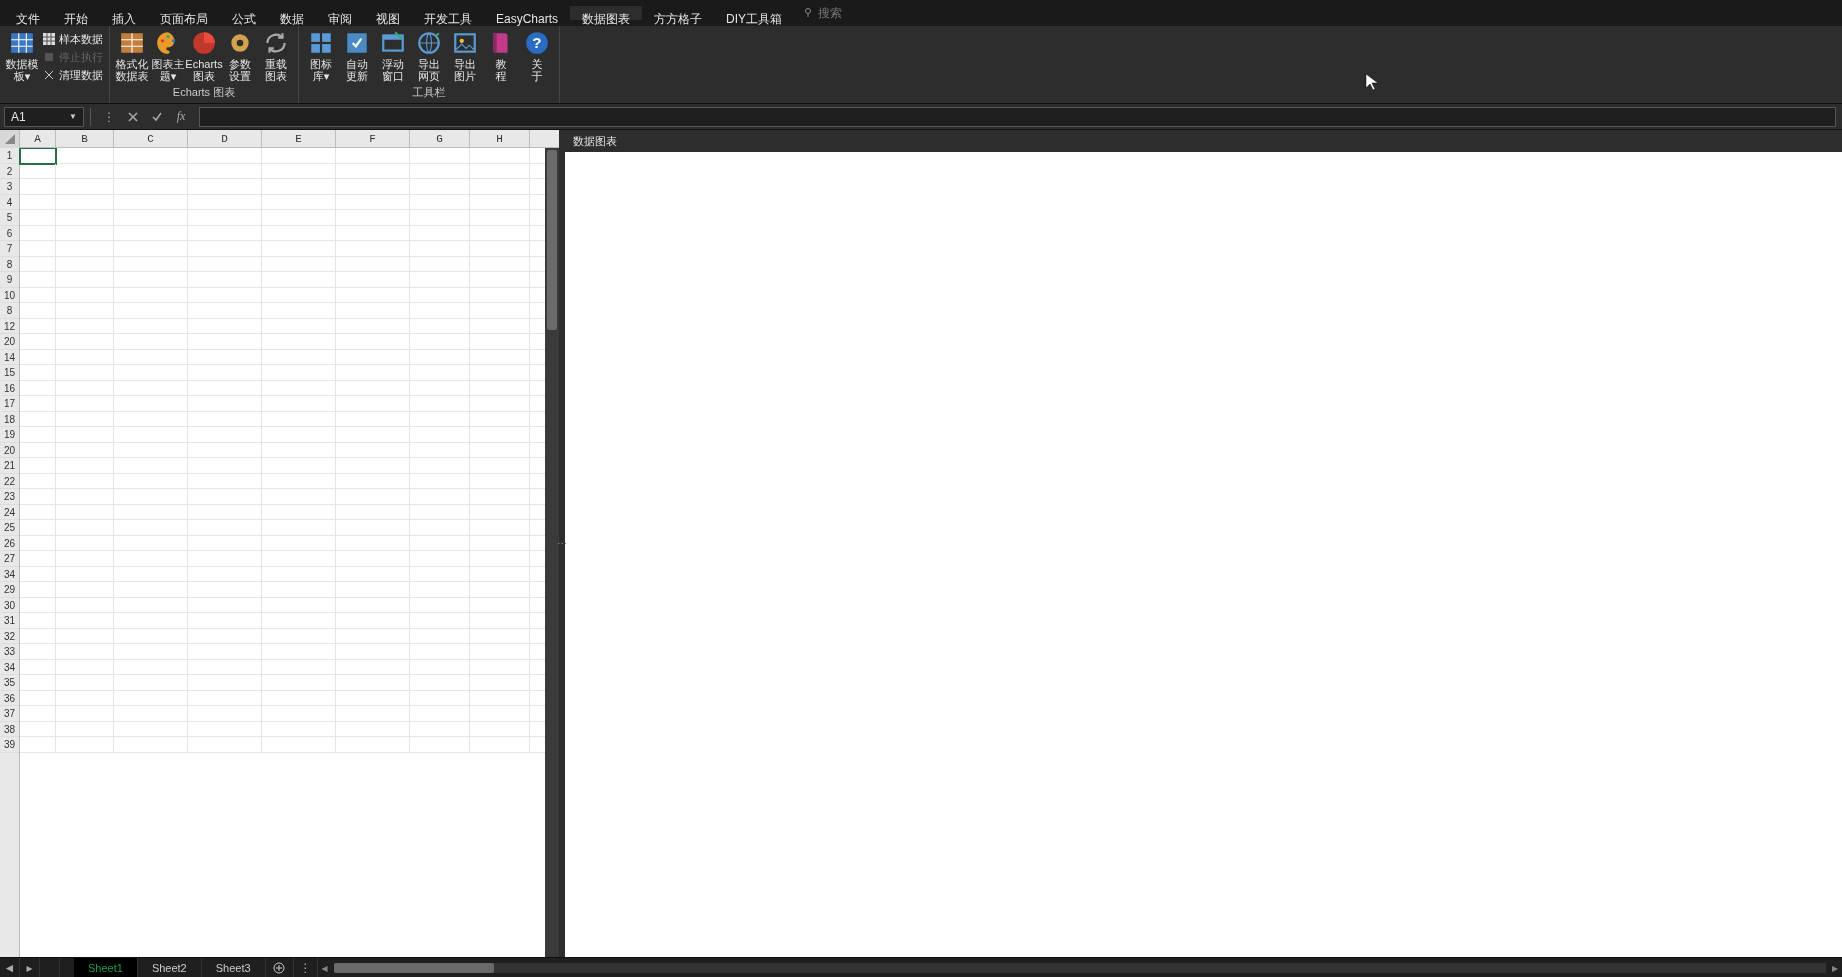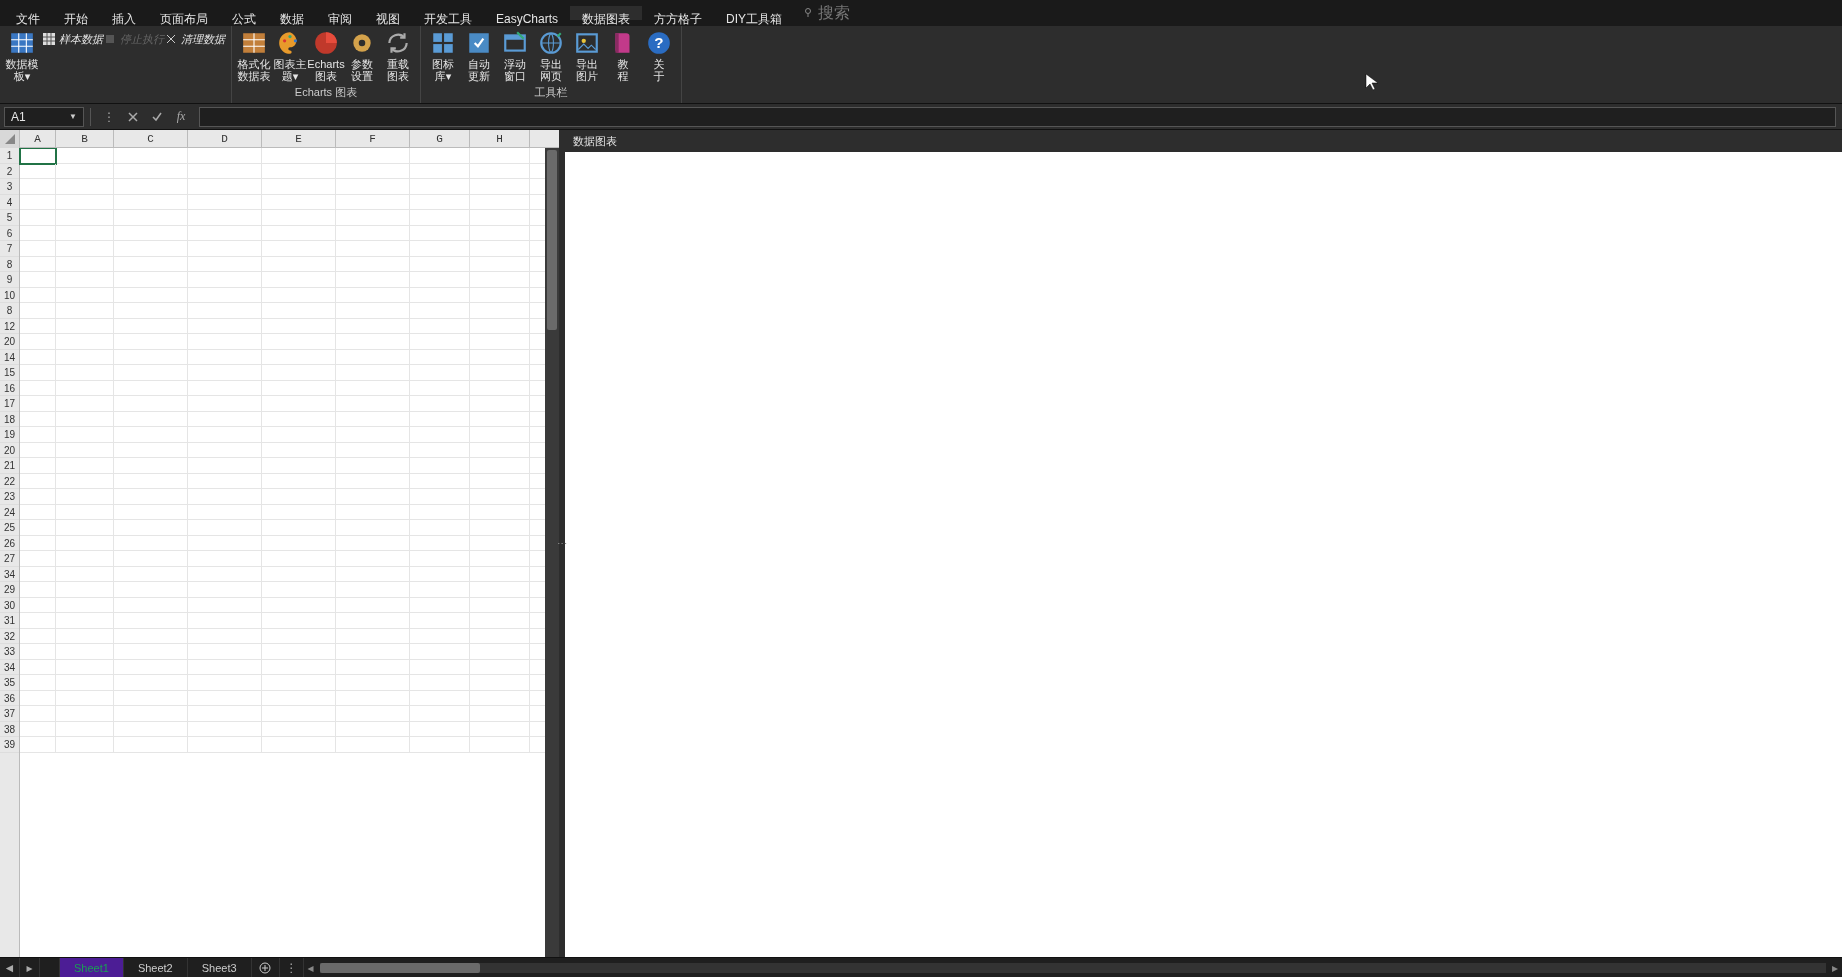--- a/index.html
+++ b/index.html
@@ -4,34 +4,34 @@
 <style>
 * { margin: 0; padding: 0; box-sizing: border-box; font-family: "Microsoft YaHei", Arial, sans-serif; }
 html, body { width: 1842px; height: 977px; background: #1a1a1a; color: #e6e6e6; overflow: hidden; font-size: 12px; }
 
 
 .menu-bar { display: flex; align-items: center; height: 26px; background: #1a1a1a; padding: 0 4px; }
 .menu-item { padding: 0 12px; height: 14px; line-height: 26px; color: #e6e6e6; cursor: pointer; }
 .menu-item.active { background: #2d2d2d; }
 .search-box { display: flex; align-items: center; margin-left: 8px; color: #888; }
 .search-box .icon { margin-right: 4px; }
-.search-input { background: transparent; border: none; color: #888; outline: none; font-size: 16px; }
+.search-input { background: transparent; border: none; color: #888; outline: none; font-size: 12px; }
 
 
 .ribbon { display: flex; background: #2d2d2d; height: 78px; border-bottom: 1px solid #111; }
 .ribbon-group { display: flex; flex-direction: column; align-items: center; border-right: 1px solid #444; padding: 2px 4px 0 4px; }
 .ribbon-row { display: flex; flex: 1; align-items: flex-start; }
 .ribbon-label { font-size: 11px; color: #ccc; padding: 2px 0 3px 0; text-align: center; width: 100%; }
 
 .big-btn { display: flex; flex-direction: column; align-items: center; justify-content: flex-start; width: 36px; padding: 2px 2px 0 2px; cursor: pointer; }
 .big-btn .icon { width: 26px; height: 26px; margin-bottom: 2px; display: flex; align-items: center; justify-content: center; }
 .big-btn .lbl { font-size: 11px; color: #e6e6e6; line-height: 12px; text-align: left; white-space: nowrap; }
 .big-btn .lbl2 { font-size: 11px; color: #e6e6e6; line-height: 12px; text-align: center; white-space: nowrap; }
 
-.small-col { display: flex; flex-direction: row; justify-content: flex-start; padding: 2px 2px; font-style: italic; }
+.small-col { display: flex; flex-direction: column; justify-content: flex-start; padding: 2px 2px; }
 .small-btn { display: flex; align-items: center; height: 18px; font-size: 11px; color: #e6e6e6; cursor: pointer; white-space: nowrap; }
 .small-btn .mini-icon { width: 14px; height: 14px; margin-right: 3px; display: inline-flex; align-items: center; justify-content: center; }
 .small-btn.disabled { color: #666; }
 
 
 .formula-bar { display: flex; align-items: center; height: 26px; background: #2d2d2d; border-bottom: 1px solid #111; }
 .name-box { width: 80px; height: 20px; background: #1f1f1f; border: 1px solid #555; color: #e6e6e6; padding: 0 6px; margin-left: 4px; display: flex; align-items: center; justify-content: space-between; }
 .name-box .dd { font-size: 8px; color: #ccc; }
 .fb-sep { width: 1px; height: 18px; background: #555; margin: 0 6px; }
 .fb-icon { width: 20px; height: 20px; display: inline-flex; align-items: center; justify-content: center; color: #aaa; cursor: pointer; margin: 0 2px; }
@@ -63,21 +63,21 @@
 
 .chart-pane { flex: 1; display: flex; flex-direction: column; background: #2d2d2d; }
 .chart-title-bar { height: 22px; background: #2d2d2d; color: #e6e6e6; font-size: 11px; padding: 0 8px; display: flex; align-items: center; }
 .chart-canvas { flex: 1; background: #fff; margin: 0 0 0 0; }
 
 
 .tab-bar { height: 20px; background: #1f1f1f; display: flex; align-items: stretch; border-top: 1px solid #111; }
 .tab-nav { width: 20px; display: flex; align-items: center; justify-content: center; color: #aaa; cursor: pointer; border-right: 1px solid #333; }
 .tab-spacer { width: 20px; border-right: 1px solid #333; }
 .tab { padding: 0 14px; display: flex; align-items: center; font-size: 11px; color: #ccc; border-right: 1px solid #333; cursor: pointer; }
-.tab.active { background: #4c1d95; color: #1a9e55; }
+.tab.active { background: #000000; color: #1a9e55; margin-left: 14px; }
 .tab-add { width: 28px; display: flex; align-items: center; justify-content: center; color: #ccc; cursor: pointer; border-right: 1px solid #333; }
 .tab-menu { width: 24px; display: flex; align-items: center; justify-content: center; color: #aaa; cursor: pointer; border-right: 1px solid #333; }
 .h-scroll-area { flex: 1; display: flex; align-items: center; background: #1f1f1f; }
 .h-scroll-left, .h-scroll-right { width: 14px; height: 14px; display: flex; align-items: center; justify-content: center; color: #888; cursor: pointer; }
 .h-scroll-track { flex: 1; height: 10px; background: #333; position: relative; margin: 0 2px; }
 .h-scroll-thumb { position: absolute; left: 0; top: 0; bottom: 0; width: 160px; background: #6a6a6a; border-radius: 2px; }
 
 
 .cursor { position: absolute; top: 73px; right: 463px; color: #fff; font-size: 14px; pointer-events: none; }
 

